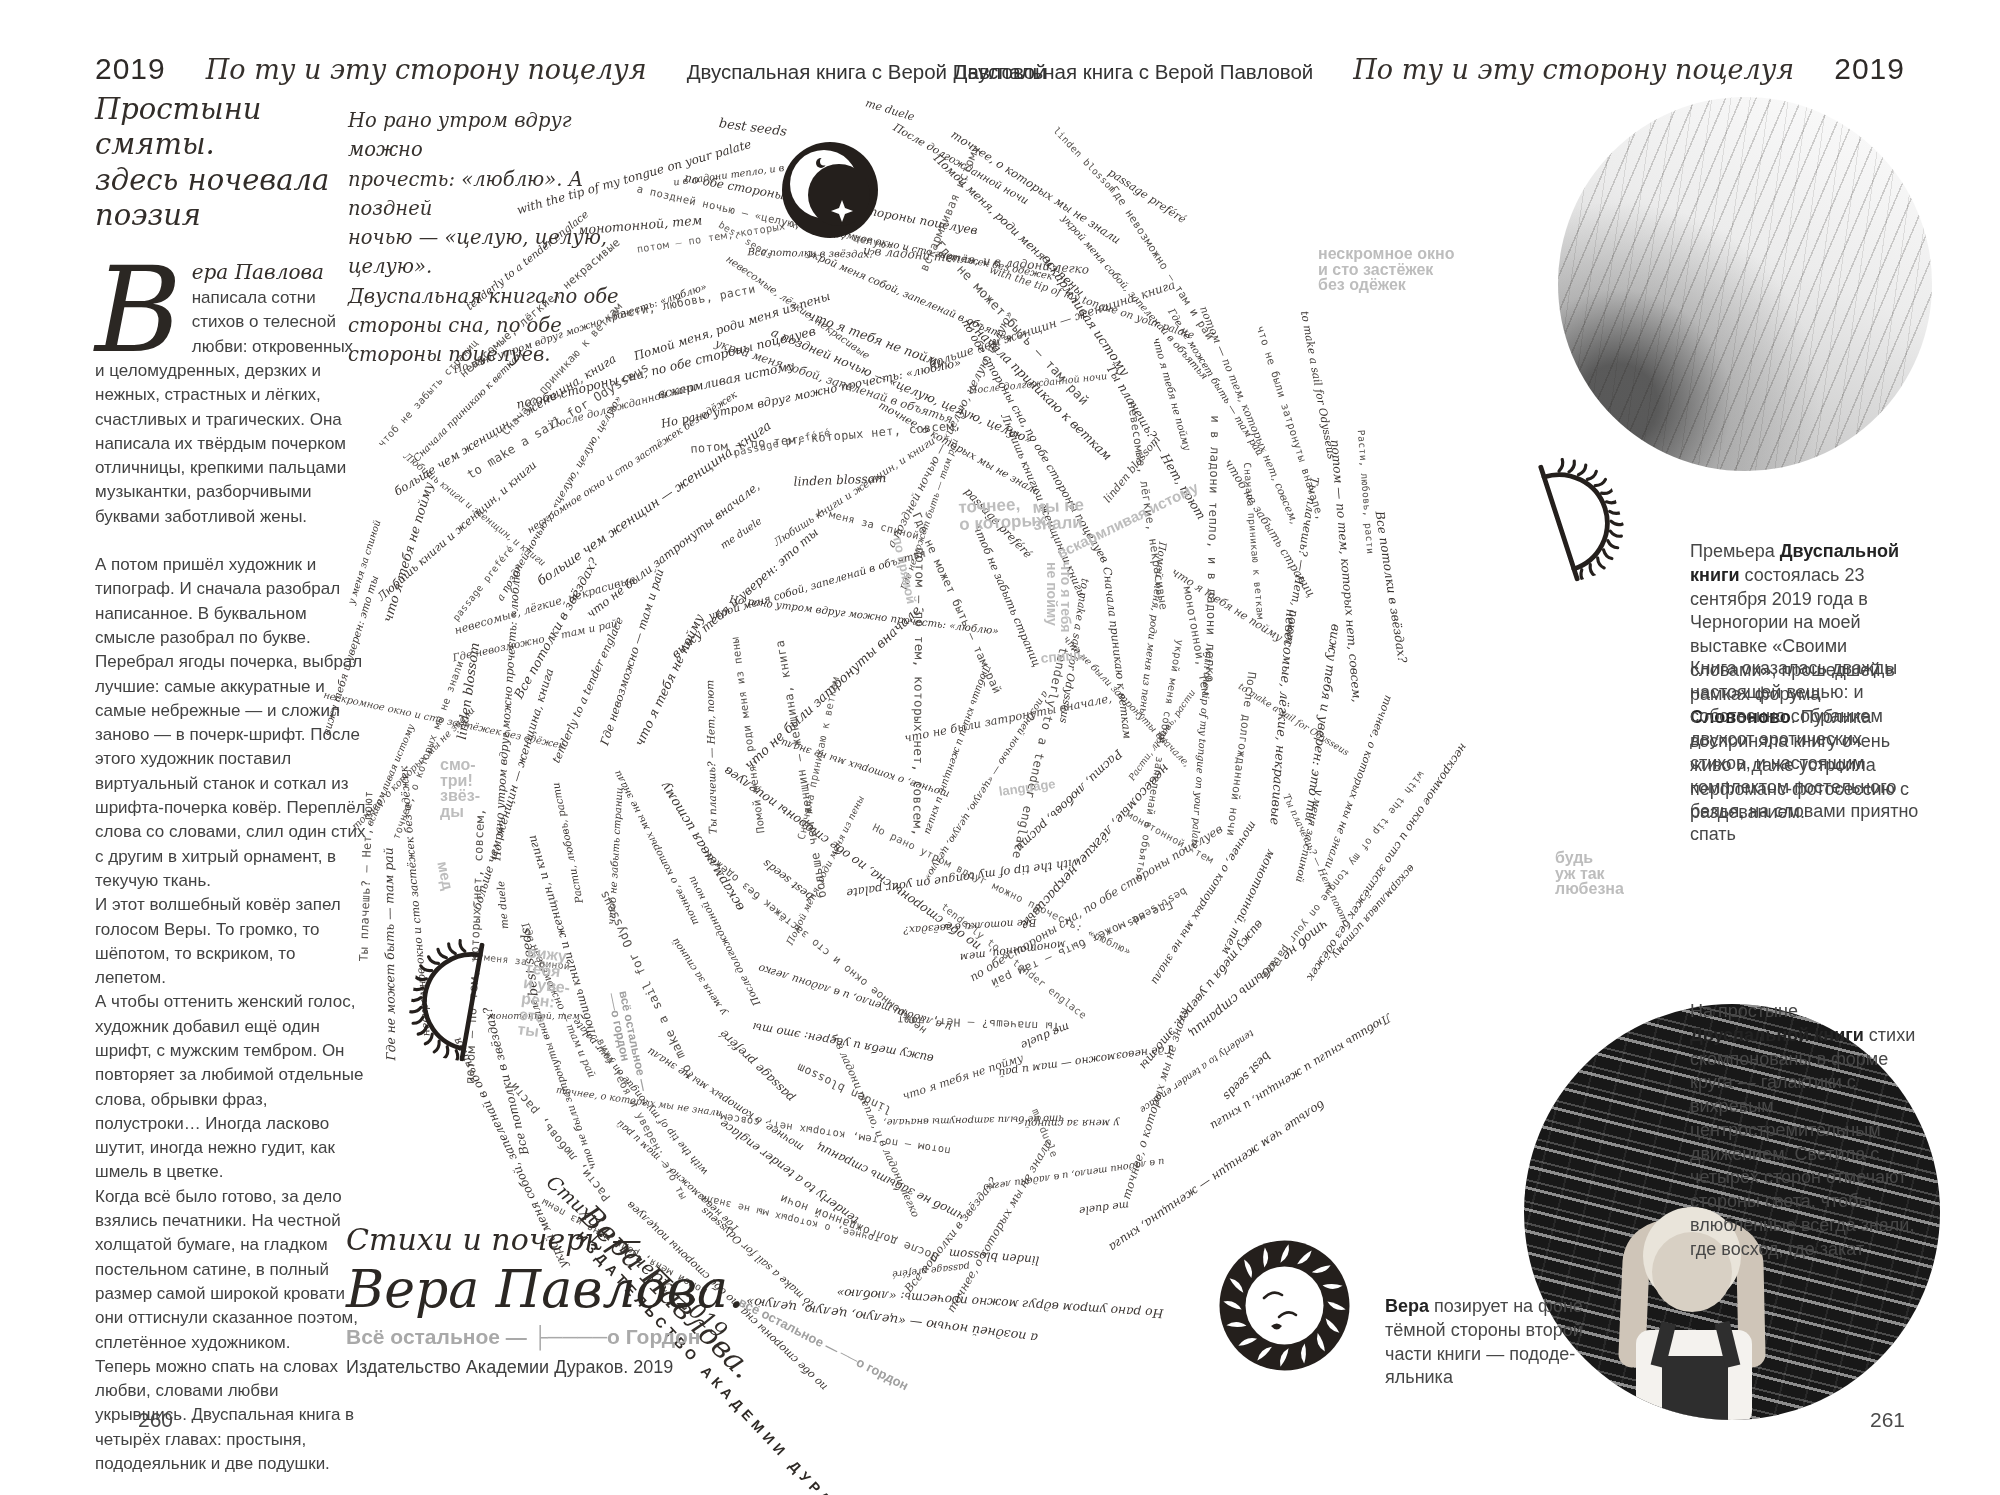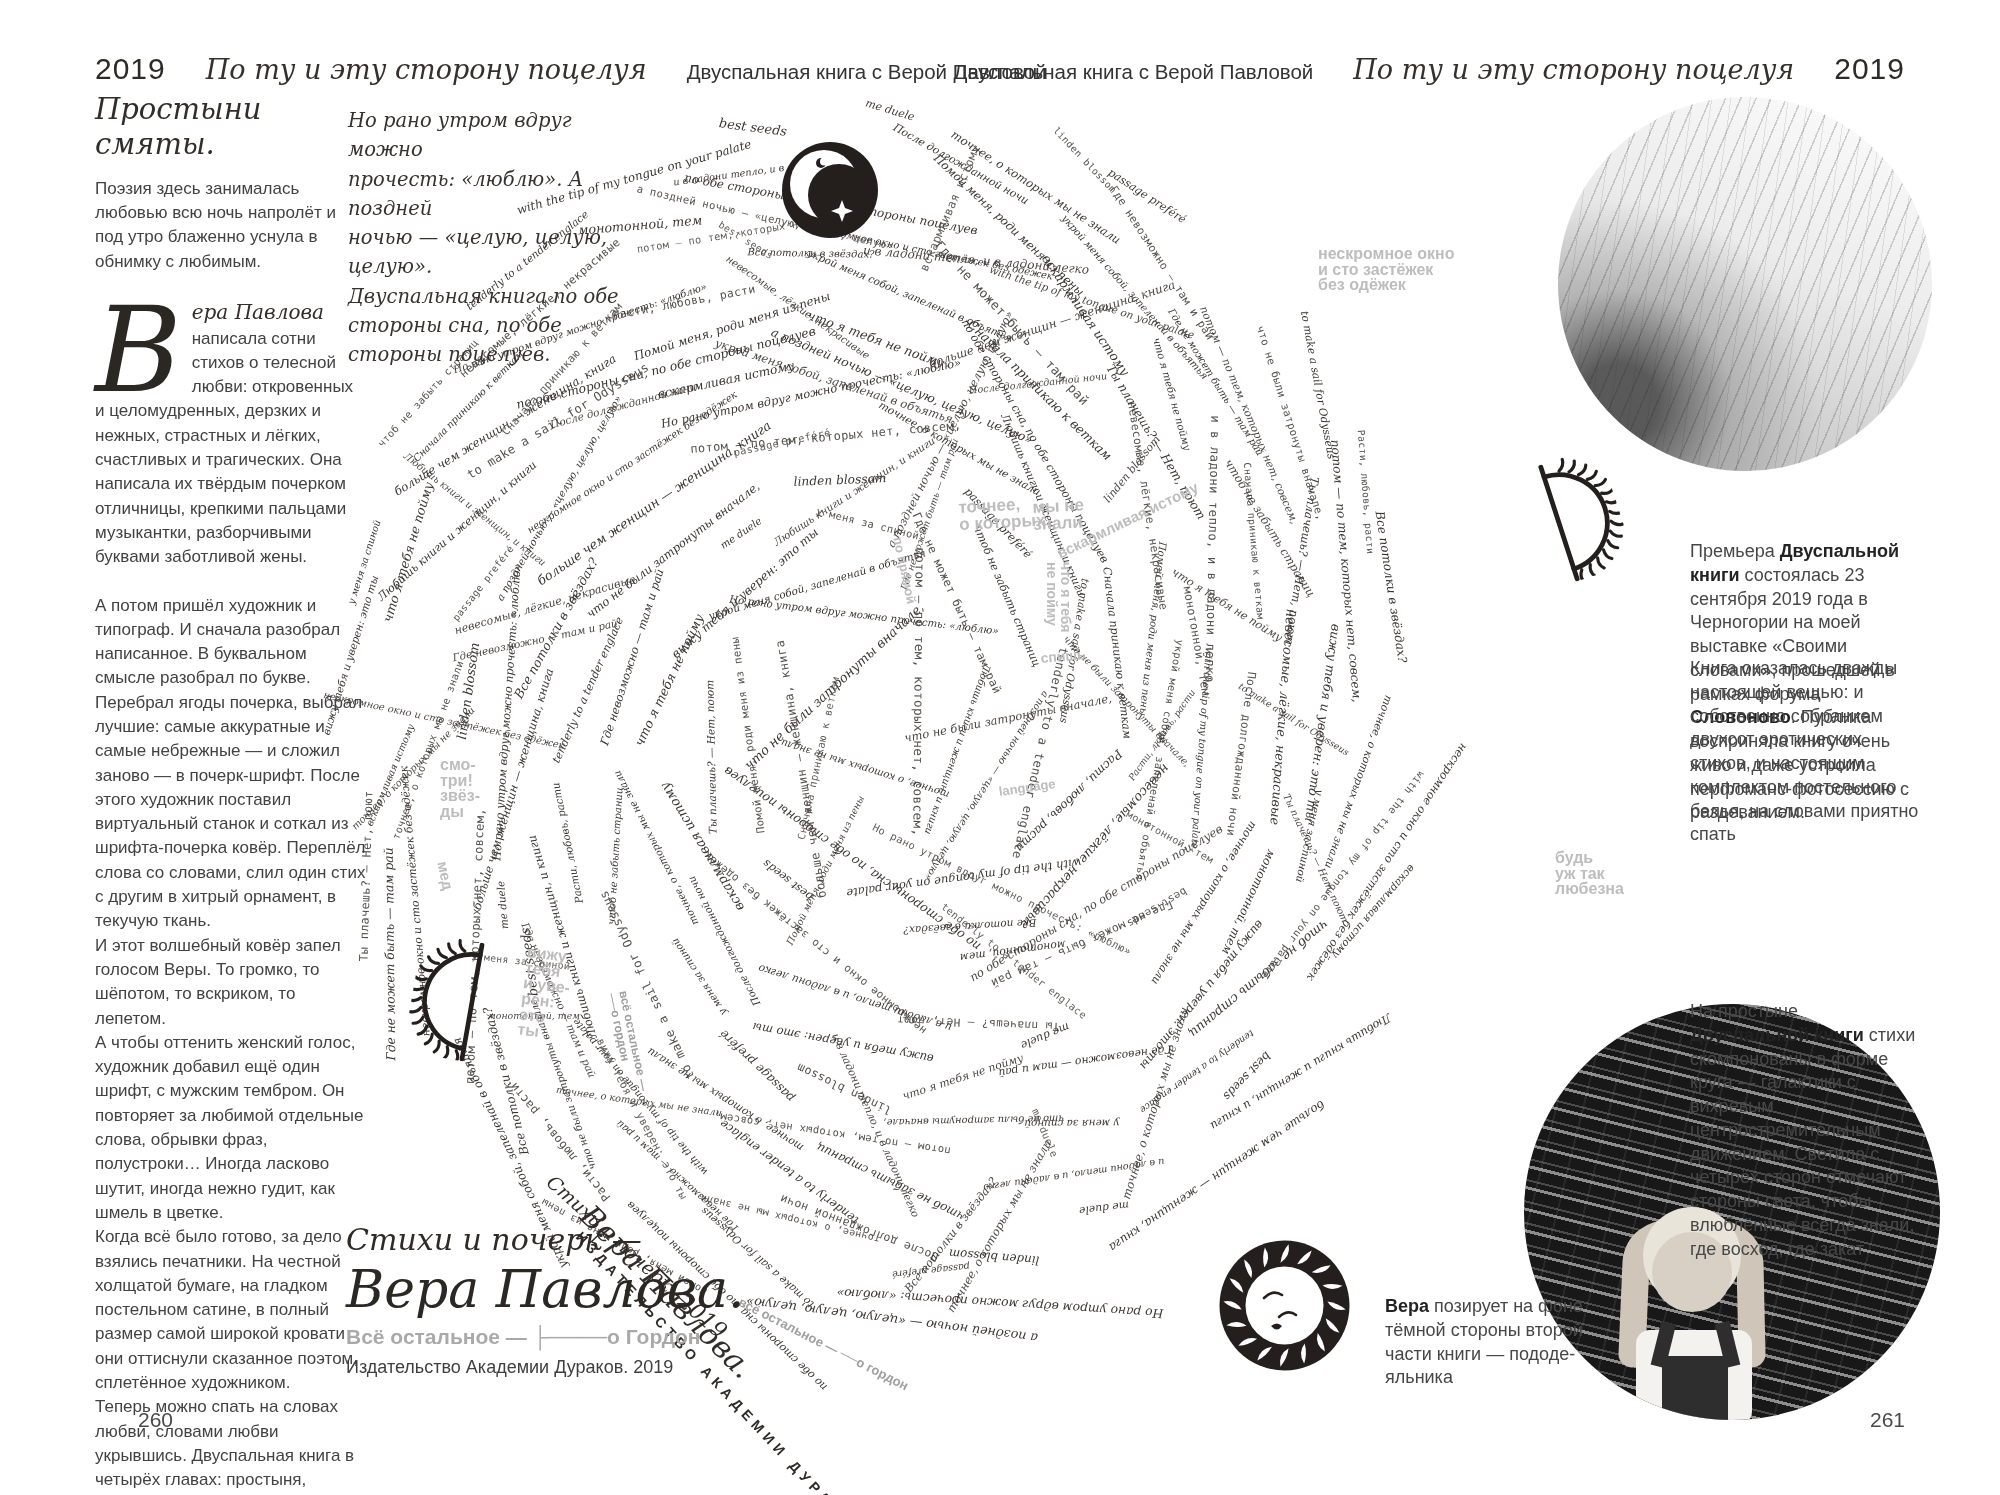--- a/index.html
+++ b/index.html
@@ -79,21 +79,21 @@
     <span class="hd-sans">Двуспальная книга с Верой Павловой</span>
   </div>
   <div class="header right">
     <span class="hd-sans">Двуспальная книга с Верой Павловой</span>
     <span class="hd-script">По ту и эту сторону поцелуя</span>
     <span class="hd-year">2019</span>
   </div>
 
   <div id="left-col">
     <div class="title-script">Простыни смяты.</div>
-    <p class="lead">Поэзия здесь занималась любовью всю ночь напролёт и под утро блаженно уснула в обнимку с любимым.</p>
+    <div class="title-script">здесь ночевала поэзия</div>
     <p class="para gap">
       <span class="dropcap">В</span><span class="hand-inline">ера Павлова</span><span> написала сотни стихов о телесной любви: откровенных и целомудренных, дерзких и нежных, страстных и лёгких, счастливых и трагических. Она написала их твёрдым почерком отличницы, крепкими пальцами музыкантки, разборчивыми буквами заботливой жены.</span>
     </p>
     <p class="para gap">А потом пришёл художник и типограф. И сначала разобрал написанное. В буквальном смысле разобрал по букве. Перебрал ягоды почерка, выбрал лучшие: самые аккуратные и самые небрежные — и сложил заново — в почерк-шрифт. После этого художник поставил виртуальный станок и соткал из шрифта-почерка ковёр. Переплёл слова со словами, слил один стих с другим в хитрый орнамент, в текучую ткань.</p>
     <p class="para">И этот волшебный ковёр запел голосом Веры. То громко, то шёпотом, то вскриком, то лепетом.</p>
     <p class="para">А чтобы оттенить женский голос, художник добавил ещё один шрифт, с мужским тембром. Он повторяет за любимой отдельные слова, обрывки фраз, полустроки… Иногда ласково шутит, иногда нежно гудит, как шмель в цветке.</p>
     <p class="para">Когда всё было готово, за дело взялись печатники. На честной холщатой бумаге, на гладком постельном сатине, в полный размер самой широкой кровати они оттиснули сказанное поэтом, сплетённое художником.</p>
     <p class="para">Теперь можно спать на словах любви, словами любви укрывшись. Двуспальная книга в четырёх главах: простыня, пододеяльник и две подушки.</p>
 
   </div>

